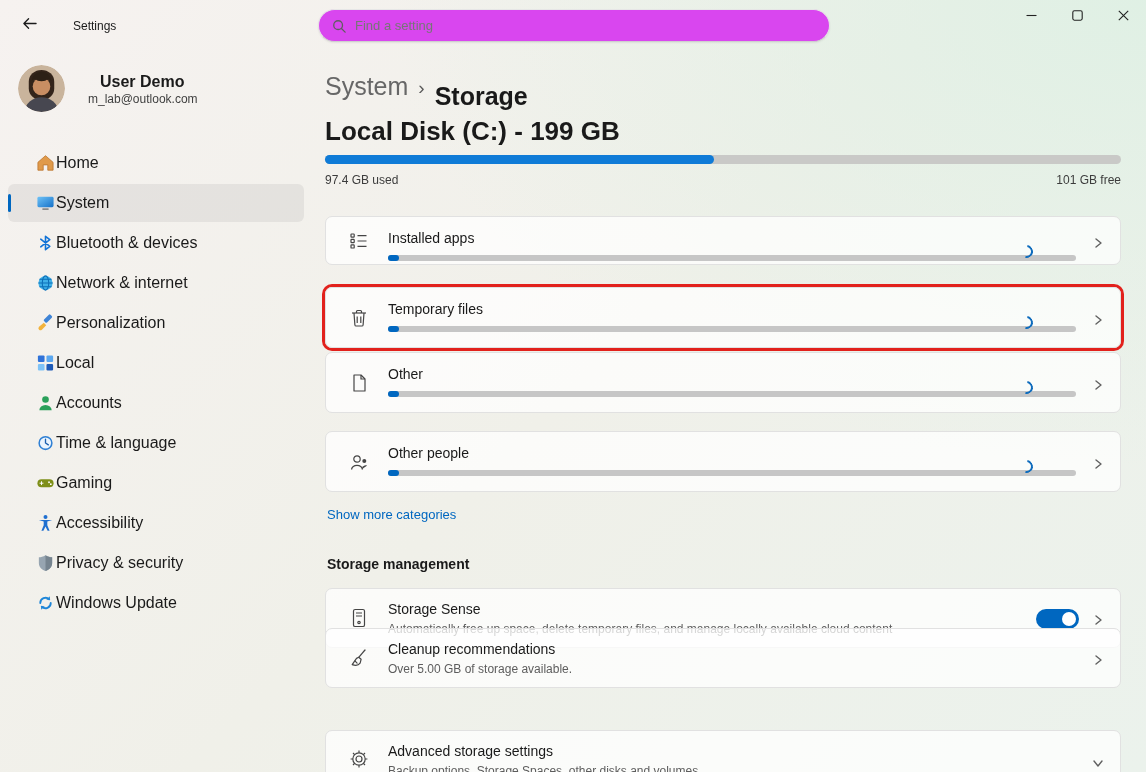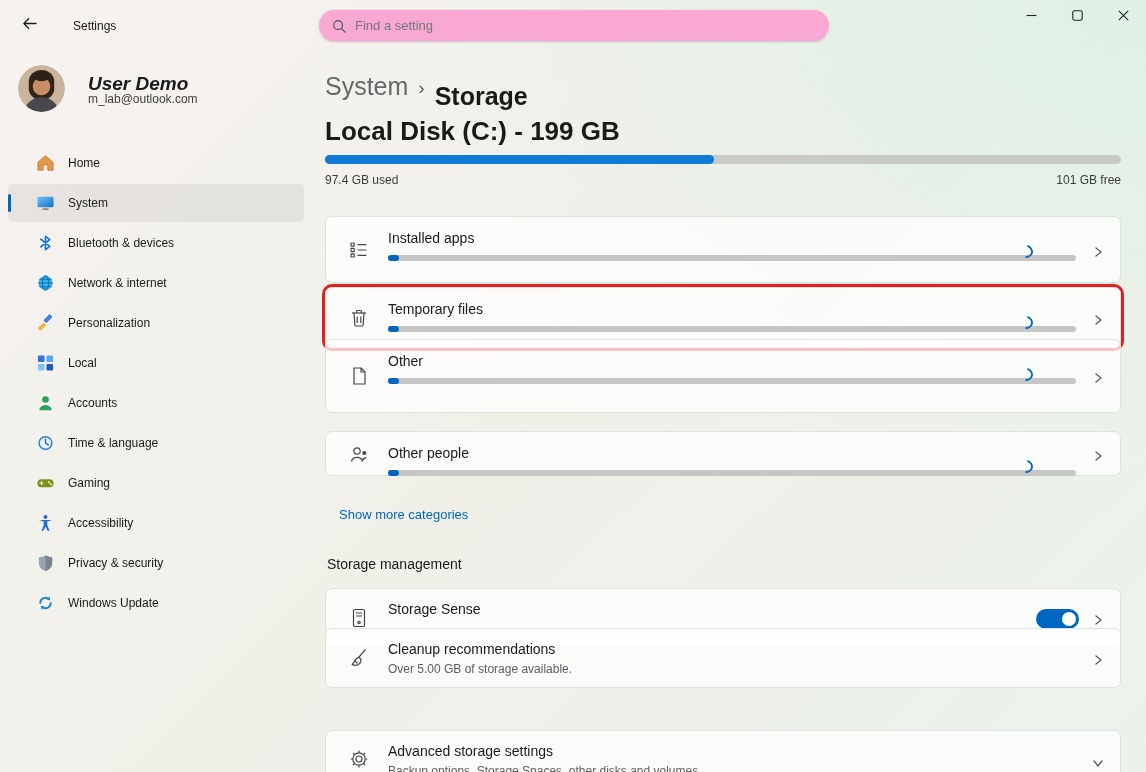--- a/index.html
+++ b/index.html
@@ -14,36 +14,36 @@
   }
   button { background:none; border:none; font-family:inherit; cursor:pointer; }
 
   
   .back-btn{position:absolute;left:14px;top:12px;width:30px;height:26px;display:flex;align-items:center;justify-content:center;border-radius:4px;}
   .app-title{position:absolute;left:56px;top:19px;font-size:12px;color:#1a1a1a;margin-left:17px;}
   .win-btn{position:absolute;top:0;width:46px;height:32px;display:flex;align-items:center;justify-content:center;}
   .win-min{left:1008px;} .win-max{left:1054px;} .win-close{left:1100px;}
 
   
-  .searchbox{position:absolute;left:318px;top:9px;width:512px;height:33px;background:#f9a8d4;
+  .searchbox{position:absolute;left:318px;top:9px;width:512px;height:33px;background:#d946ef;
     border:1px solid #e6e6e6;border-bottom-color:#cfcfcf;border-radius:17px;box-shadow:0 1px 2px rgba(0,0,0,.07);}
   .search-icon{position:absolute;left:13px;top:9px;}
   .searchbox input{position:absolute;left:36px;top:1px;width:460px;height:29px;border:none;outline:none;background:transparent;font-size:13px;color:#1a1a1a;font-family:inherit;}
   .searchbox input::placeholder{color:#767676;}
 
   
   .avatar{position:absolute;left:18px;top:65px;width:47px;height:47px;border-radius:50%;overflow:hidden;}
-  .user-name{position:absolute;left:88px;top:73px;font-size:19px;font-weight:700;font-style:italic;}
+  .user-name{position:absolute;left:100px;top:73px;font-size:16px;font-weight:700;}
   .user-email{position:absolute;left:88px;top:92px;font-size:12px;color:#3f3f3f;}
   .sidebar-item{position:absolute;left:8px;width:296px;height:38px;border-radius:6px;}
   .sidebar-item.selected{background:rgba(0,0,0,.06);}
   .sel-pill{display:none;position:absolute;left:0;top:10px;width:3px;height:18px;border-radius:2px;background:#0067c0;}
   .selected .sel-pill{display:block;}
   .side-icon{position:absolute;left:28px;top:50%;transform:translateY(-50%);width:19px;height:19px;}
-  .side-label{position:absolute;left:60px;top:50%;transform:translateY(-50%);font-size:12px;white-space:nowrap;}
+  .side-label{position:absolute;left:48px;top:50%;transform:translateY(-50%);font-size:16px;white-space:nowrap;}
 
   
   .breadcrumb{position:absolute;left:325px;top:62px;display:flex;align-items:center;gap:10px;}
   .bc-parent{font-size:25px;color:#676767;}
   .bc-sep{font-size:19px;color:#5a5a5a;padding-top:3px;}
   .bc-current{font-size:25px;font-weight:600;color:#191919;margin-top:20px;}
   .disk-title{position:absolute;left:325px;top:116px;font-size:26px;font-weight:600;}
   .disk-bar{position:absolute;left:325px;top:155px;width:796px;height:9px;border-radius:5px;background:#c9c9c7;}
   .disk-fill{position:absolute;left:0;top:0;height:9px;background:#0f7bd7;border-radius:5px;}
   .disk-used{position:absolute;left:325px;top:173px;font-size:12px;color:#3c3c3c;}
@@ -53,22 +53,22 @@
   .card{position:absolute;left:325px;width:796px;background:rgba(255,255,255,.74);border:1px solid #e1e1e1;border-radius:7px;}
   .highlight{box-shadow:0 0 0 3px #e2211c;}
   .cat-icon{position:absolute;left:22px;top:50%;transform:translateY(-50%);width:22px;height:22px;}
   .cat-title{position:absolute;left:62px;top:13px;font-size:14px;}
   .cat-bar{position:absolute;left:62px;top:38px;width:688px;height:6px;background:#c6c6c6;border-radius:3px;}
   .cat-bar-fill{position:absolute;left:0;top:0;height:6px;width:11px;background:#0067c0;border-radius:3px;}
   .spinner{position:absolute;left:694px;top:28px;width:13px;height:13px;border-radius:50%;
     border:2px solid transparent;border-top-color:#0f6cbd;border-right-color:#0f6cbd;transform:rotate(55deg);}
   .chev{position:absolute;right:16px;top:50%;transform:translateY(-50%);width:12px;height:12px;}
 
-  .show-more{position:absolute;left:327px;top:507px;font-size:13px;color:#0067c0;margin-left:12px;}
-  .mgmt-header{position:absolute;left:327px;top:556px;font-size:14px;font-weight:400;}
+  .show-more{position:absolute;left:327px;top:507px;font-size:13px;color:#0067c0;}
+  .mgmt-header{position:absolute;left:327px;top:556px;font-size:14px;font-weight:700;}
   .mgmt-title{position:absolute;left:62px;top:12px;font-size:14px;}
   .mgmt-desc{position:absolute;left:62px;top:33px;font-size:12px;color:#5d5d5d;white-space:nowrap;}
   .toggle-label{position:absolute;left:678px;top:50%;transform:translateY(-50%);font-size:13px;margin-left:36px;}
   .toggle{position:absolute;left:710px;top:20px;width:43px;height:20px;border-radius:10px;background:#0067c0;}
   .toggle-knob{position:absolute;right:3px;top:3px;width:14px;height:14px;border-radius:50%;background:#fff;}
 </style>
 </head>
 <body>
 
 <button class="back-btn">
@@ -275,21 +275,21 @@
   <span class="bc-current">Storage</span>
 </div>
 
 <div class="disk-title">Local Disk (C:) - 199 GB</div>
 <div class="disk-bar">
   <span class="disk-fill" style="width: 48.9%;"></span>
 </div>
 <div class="disk-used">97.4 GB used</div>
 <div class="disk-free">101 GB free</div>
 
-<div class="card" style="top:216px;height:67px">
+<div class="card" style="top:216px;height:49px">
   <span class="cat-icon">
     <svg viewBox="0 0 22 22" width="22" height="22" fill="none" stroke="#454545" stroke-width="1.2">
         <rect x="3" y="4" width="3.2" height="3.2" rx=".6"></rect>
         <rect x="3" y="9.4" width="3.2" height="3.2" rx=".6"></rect>
         <rect x="3" y="14.8" width="3.2" height="3.2" rx=".6"></rect>
         <path d="M9.5 5.6h9M9.5 11h9M9.5 16.4h9"></path>
       </svg>
   </span>
   <span class="cat-title">Installed apps</span>
   <span class="cat-bar">
@@ -313,38 +313,38 @@
   <span class="cat-title">Temporary files</span>
   <span class="cat-bar">
       <span class="cat-bar-fill"></span>
     </span>
   <span class="spinner"></span>
   <span class="chev"><svg viewBox="0 0 12 12" width="12" height="12">
         <path d="M4 2l5 4-5 4" fill="none" stroke="#606060" stroke-width="1.4" stroke-linecap="round" stroke-linejoin="round"></path>
       </svg></span>
 </div>
 
-<div class="card" style="top:339px;height:74px">
+<div class="card" style="top:352px;height:61px">
   <span class="cat-icon">
     <svg viewBox="0 0 22 22" width="22" height="22" fill="none" stroke="#454545" stroke-width="1.2">
         <path d="M6 3h7l4 4v12H6Z" stroke-linejoin="round"></path>
         <path d="M13 3v4h4"></path>
       </svg>
   </span>
   <span class="cat-title">Other</span>
   <span class="cat-bar">
       <span class="cat-bar-fill"></span>
     </span>
   <span class="spinner"></span>
   <span class="chev"><svg viewBox="0 0 12 12" width="12" height="12">
         <path d="M4 2l5 4-5 4" fill="none" stroke="#606060" stroke-width="1.4" stroke-linecap="round" stroke-linejoin="round"></path>
       </svg></span>
 </div>
 
-<div class="card" style="top:431px;height:45px">
+<div class="card" style="top:431px;height:61px">
   <span class="cat-icon">
     <svg viewBox="0 0 22 22" width="22" height="22">
         <circle cx="9" cy="8" r="3.2" fill="none" stroke="#454545" stroke-width="1.2"></circle>
         <path d="M3.5 18.5a5.6 5 0 0 1 11 0" fill="none" stroke="#454545" stroke-width="1.2"></path>
         <circle cx="16.3" cy="10" r="2" fill="#454545"></circle>
         <path d="M13.8 18.3a4.2 3.6 0 0 1 5.4-3.8Z" fill="#454545"></path>
       </svg>
   </span>
   <span class="cat-title">Other people</span>
   <span class="cat-bar">
@@ -362,20 +362,21 @@
 
 <div class="card" style="top:588px;height:60px">
   <span class="cat-icon">
     <svg viewBox="0 0 22 22" width="22" height="22" fill="none" stroke="#454545" stroke-width="1.2">
         <rect x="5.5" y="2.5" width="11" height="17" rx="1.6"></rect>
         <path d="M8 6h6M8 9h6"></path>
         <circle cx="11" cy="15.5" r="1.2"></circle>
       </svg>
   </span>
   <span class="mgmt-title">Storage Sense</span>
+  <span class="mgmt-desc">Automatically free up space, delete temporary files, and manage locally available cloud content</span>
   <span class="toggle-label">On</span>
   <span class="toggle">
       <span class="toggle-knob"></span>
     </span>
   <span class="chev"><svg viewBox="0 0 12 12" width="12" height="12">
         <path d="M4 2l5 4-5 4" fill="none" stroke="#606060" stroke-width="1.4" stroke-linecap="round" stroke-linejoin="round"></path>
       </svg></span>
 </div>
 
 <div class="card" style="top:628px;height:60px">

